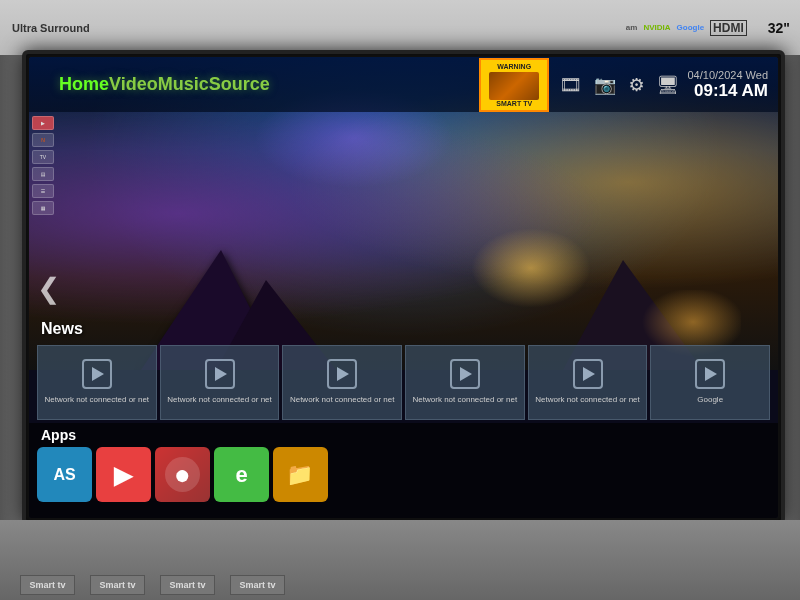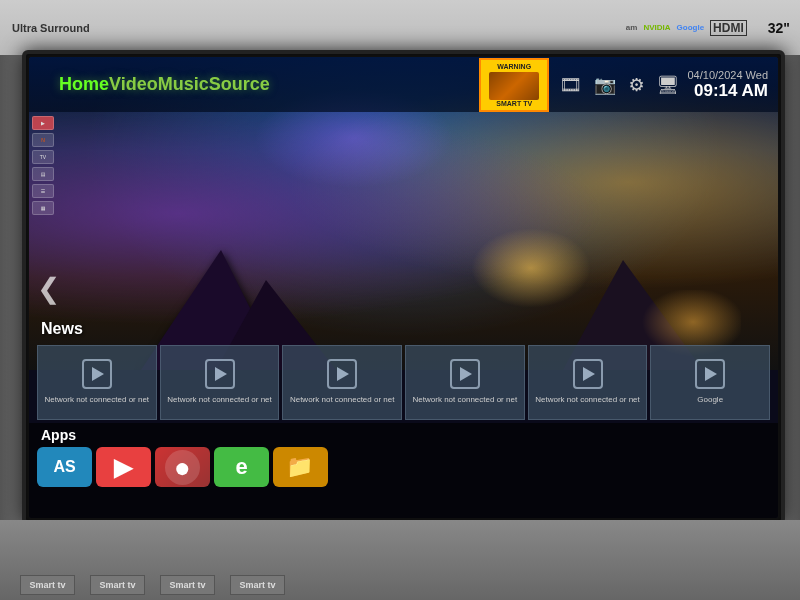--- a/index.html
+++ b/index.html
@@ -348,21 +348,21 @@
       font-weight: bold;
       padding: 4px 12px 2px;
     }
     .apps-grid {
       display: flex;
       gap: 4px;
       padding: 2px 8px;
     }
     .app-icon {
       width: 55px;
-      height: 40px;
+      height: 55px;
       border-radius: 6px;
       display: flex;
       align-items: center;
       justify-content: center;
       font-size: 20px;
       font-weight: bold;
       color: #fff;
       cursor: pointer;
       flex-shrink: 0;
     }

